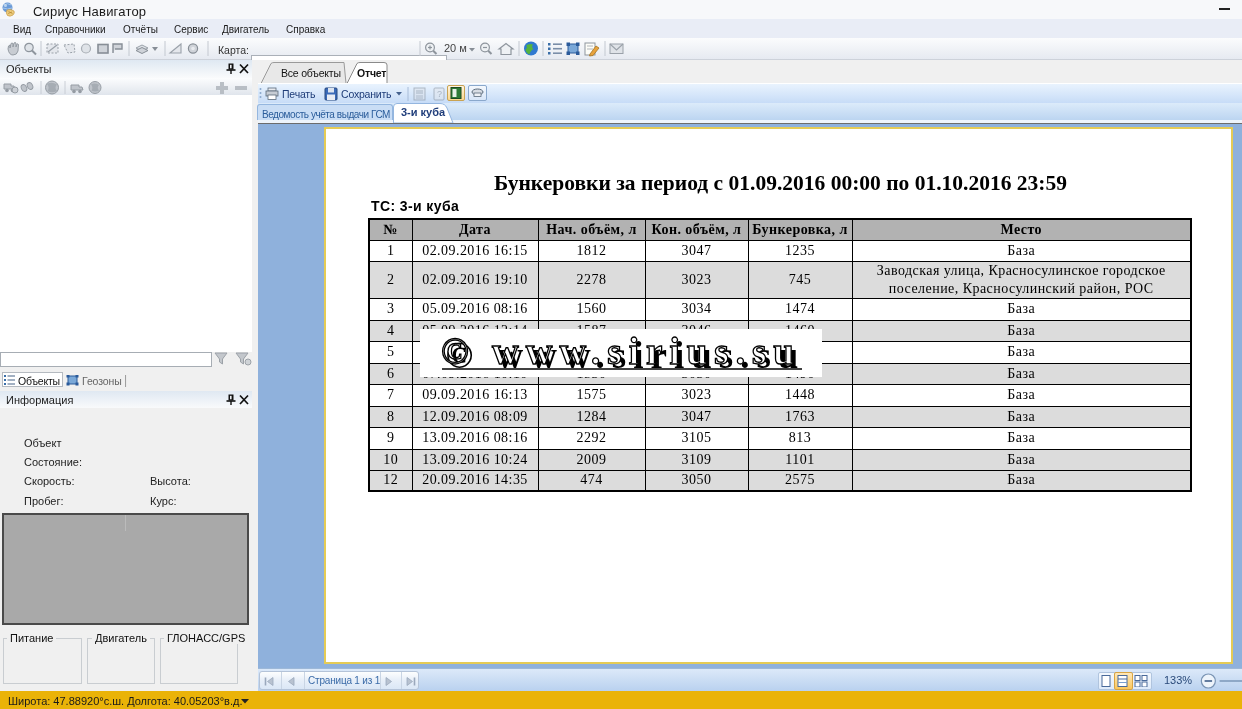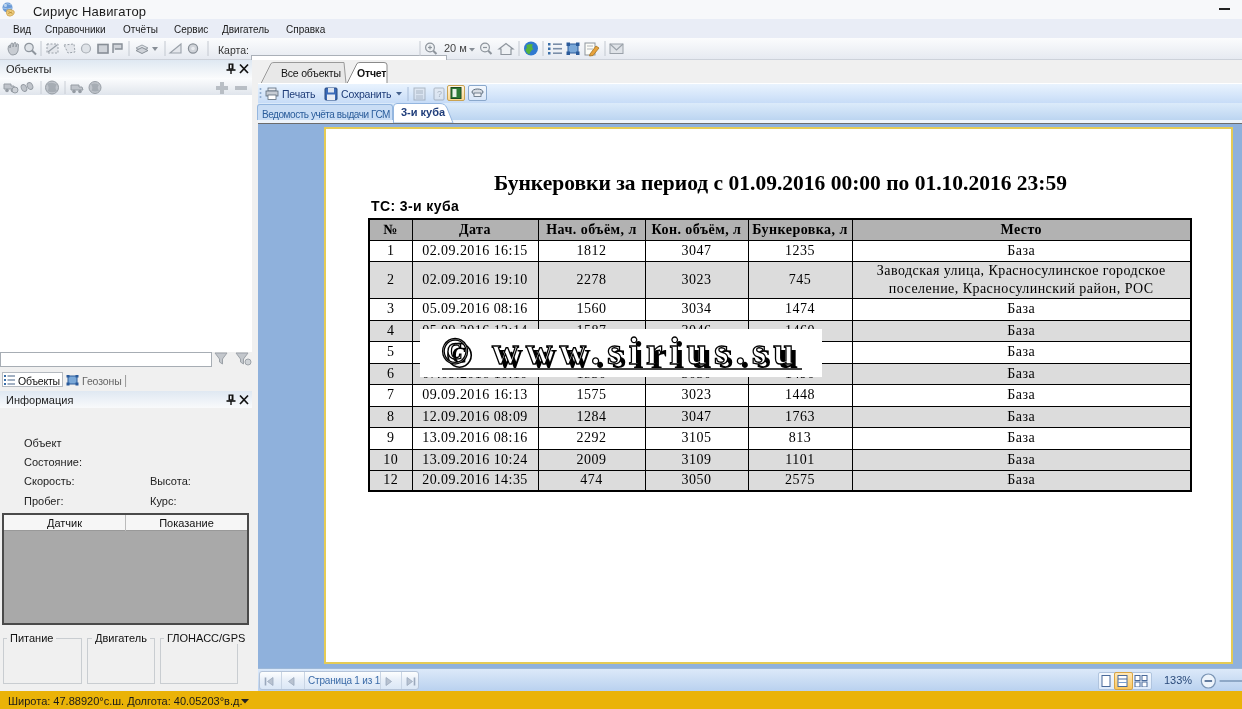--- a/index.html
+++ b/index.html
@@ -257,24 +257,20 @@
 <div class="abs" id="infofields">
   <div style="left:24px;top:2px">Объект</div>
   <div style="left:24px;top:21px">Состояние:</div>
   <div style="left:24px;top:40px">Скорость:</div>
     <div style="left:150px;top:40px">Высота:</div>
   <div style="left:24px;top:60px">Пробег:</div>
     <div style="left:150px;top:60px">Курс:</div>
   <div style="left:24px;top:79px">Адрес:</div>
 </div>
 <div class="abs" id="sensor">
-  <div class="hdr">
-      <span class="c1">Датчик</span>
-      <span class="c2">Показание</span>
-    </div>
   <div class="vline"></div>
 </div>
 <div class="abs" id="lbottom">
   <div class="bx" style="left:3px;width:79px"></div>
   <div class="bx" style="left:87px;width:68px"></div>
   <div class="bx" style="left:160px;width:78px"></div>
   <span class="blbl" style="left:7px">Питание</span>
   <span class="blbl" style="left:92px">Двигатель</span>
   <span class="blbl" style="left:164px">ГЛОНАСС/GPS</span>
 </div>

